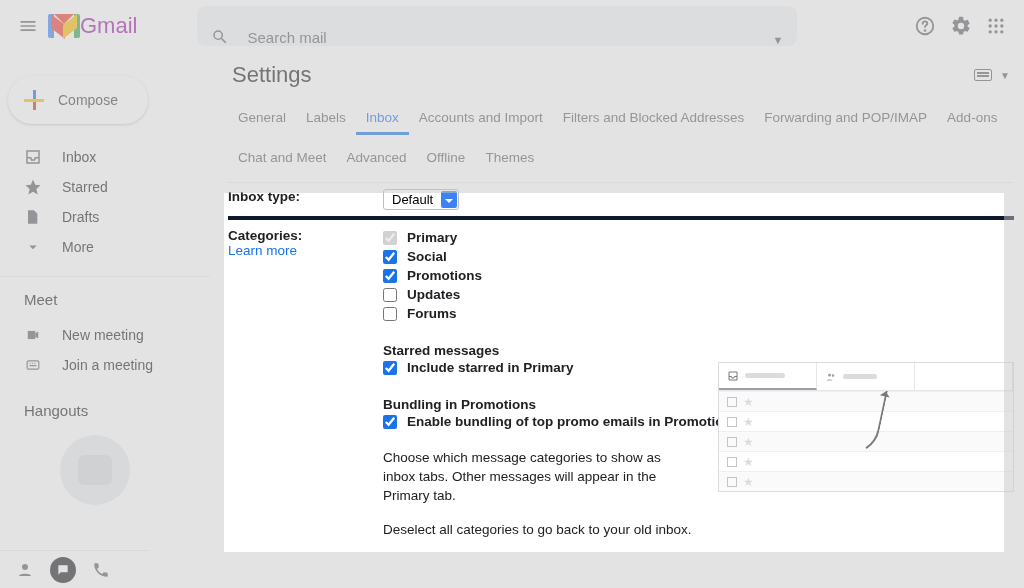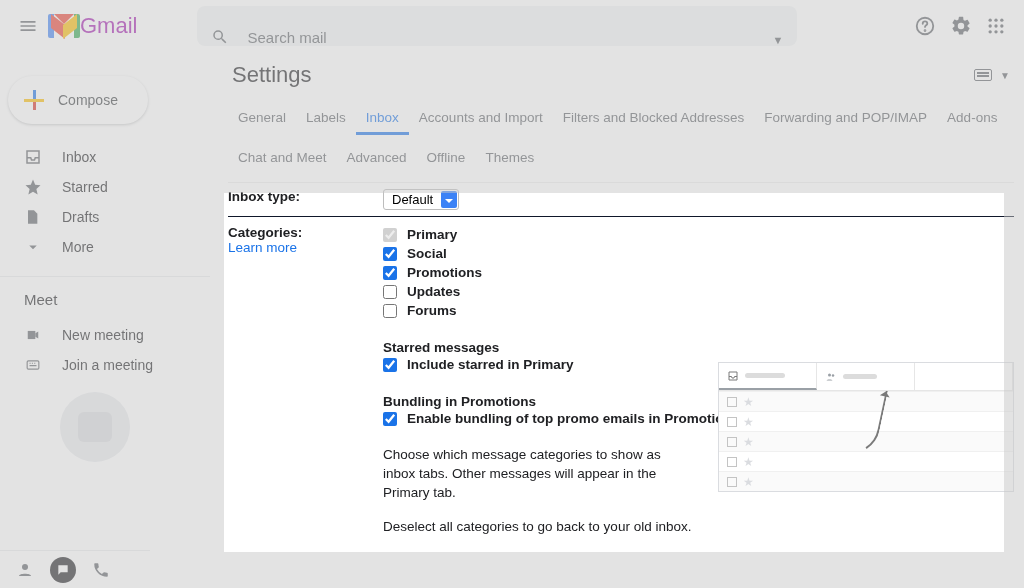--- a/index.html
+++ b/index.html
@@ -59,21 +59,21 @@
 
   .setting-row { display:flex; border-top:1px solid #ececec; padding: 6px 0; font-size: 13.5px; }
   .setting-row .label-col { width: 155px; font-weight:700; }
   .setting-row .value-col { flex:1; }
 
   .native-select { appearance:none; -webkit-appearance:none; font-size:13px; padding: 2px 24px 2px 8px; border:1px solid #bdbdbd; border-radius:3px; background:#fff; }
   .select-wrap { position:relative; display:inline-block; }
   .select-wrap::after { content:''; position:absolute; right:2px; top:2px; bottom:2px; width:16px; background:#3b82f6; border-radius:2px; pointer-events:none;}
   .select-wrap::before { content:''; position:absolute; right:6px; top:50%; width:0; height:0; border:4px solid transparent; border-top-color:#fff; z-index:2; transform:translateY(-1px); pointer-events:none;}
 
-  .categories-block { border-top:1px solid #0f172a; padding: 8px 0 0 0; display:flex; font-size: 13.5px; background:#fff; }
+  .categories-block { border-top:4px solid #0f172a; padding: 8px 0 0 0; display:flex; font-size: 13.5px; background:#fff; }
   .categories-left { width: 155px; }
   .categories-left .lbl { font-weight:700; }
   .categories-left a { color:#1a73e8; text-decoration:none; font-size:13.5px; }
   .categories-mid { flex:1; }
   .chk-line { display:flex; align-items:center; gap:10px; padding: 2px 0; }
   .chk-line input[type=checkbox]{ width:14px; height:14px; accent-color:#1a73e8; }
   .chk-line.primary input { accent-color:#bdbdbd; }
   .chk-line .txt { font-weight:700; font-size: 13.5px; }
 
   .sub-hdr { font-weight:700; margin-top: 20px; font-size: 13.5px; }
@@ -212,20 +212,21 @@
         <span class="icn">
           <svg width="18" height="14" viewBox="0 0 24 24" fill="none" stroke="#5f6368" stroke-width="2">
             <rect x="2" y="5" width="20" height="14" rx="2"></rect>
             <path d="M6 9h2M10 9h2M14 9h2M6 13h12"></path>
           </svg>
         </span>
         <span>Join a meeting</span>
       </li>
   </ul>
 
+  <div class="section-title hangouts">Hangouts</div>
   <div class="hangouts-circle">
       <div class="quote"></div>
     </div>
 </div>
 
 <div class="bottom-hangouts-bar">
   <svg width="18" height="18" viewBox="0 0 24 24" fill="#5f6368">
       <circle cx="12" cy="8" r="4"></circle>
       <path d="M4 20c0-4 16-4 16 0z"></path>
     </svg>

